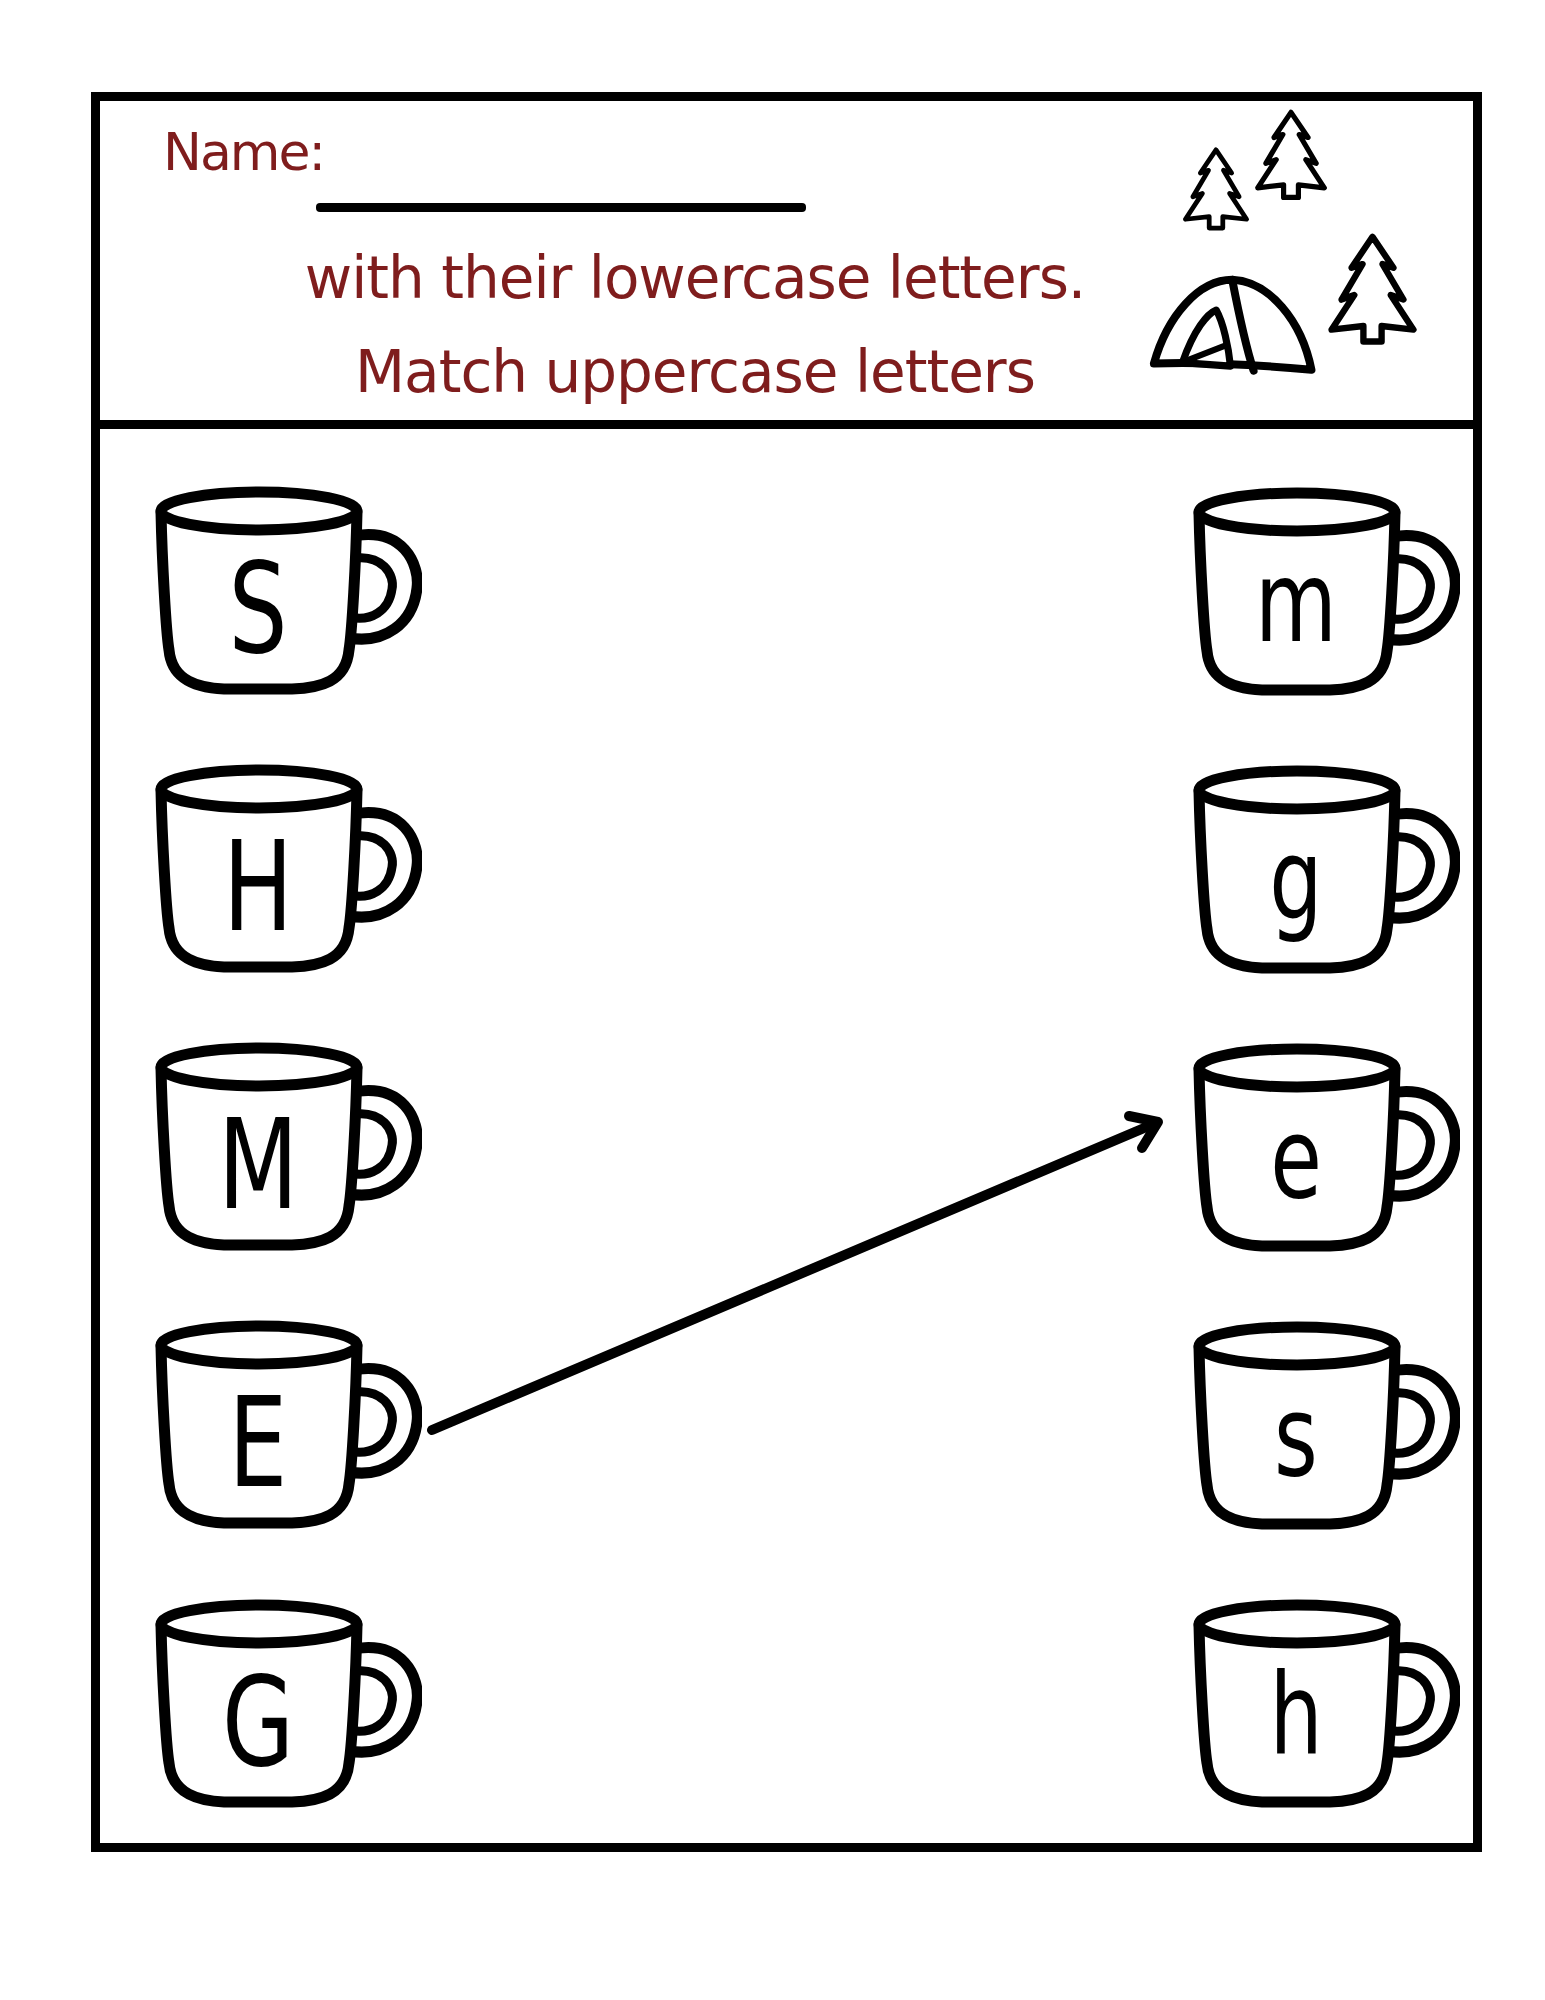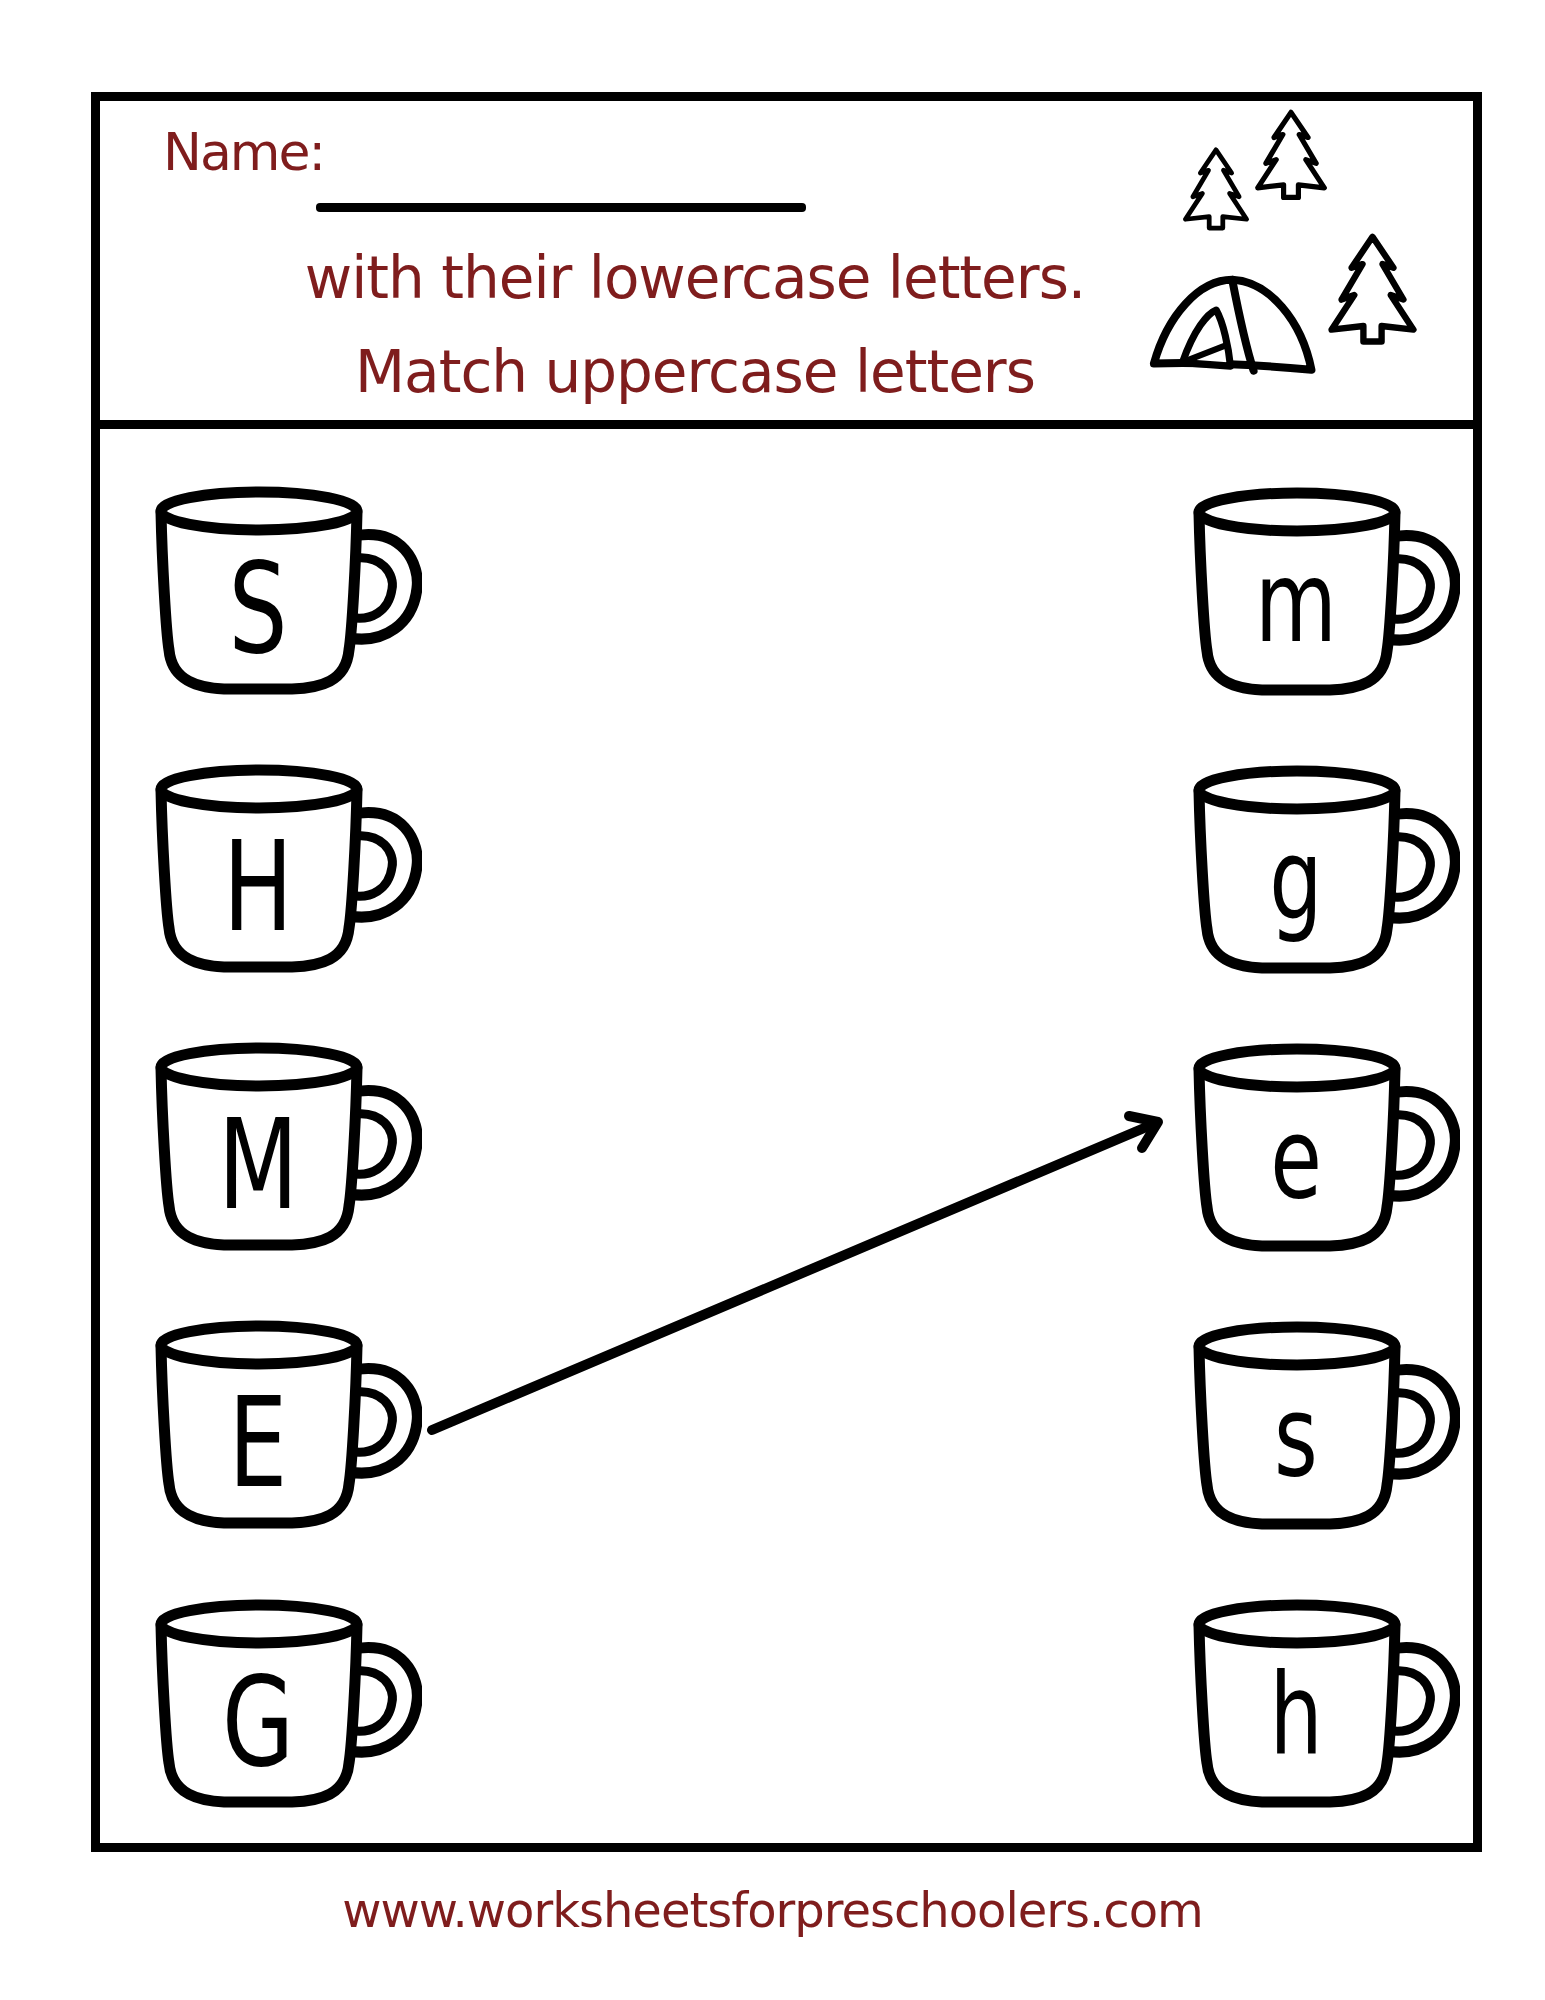--- a/index.html
+++ b/index.html
@@ -132,15 +132,14 @@
   <svg class="mug" style="left:1190px;top:1595px" viewBox="0 0 270 220">
     <use href="#mug-shape"></use>
     <text class="mug-letter" x="0" y="158" text-anchor="middle" transform="translate(106,0) scale(0.75,1)" font-size="112">h</text>
   </svg>
 
   <svg class="answer-arrow" width="1545" height="2000" viewBox="0 0 1545 2000">
     <path d="M432,1430 L1156,1123" fill="none" stroke="#000" stroke-width="10" stroke-linecap="round"></path>
     <path d="M1142,1148 L1158,1122 L1129,1116" fill="none" stroke="#000" stroke-width="10" stroke-linecap="round" stroke-linejoin="round"></path>
   </svg>
 
-  <div class="footer-url">www.worksheetsforpreschoolers.com</div>
 
 </div>
 
 </body></html>

